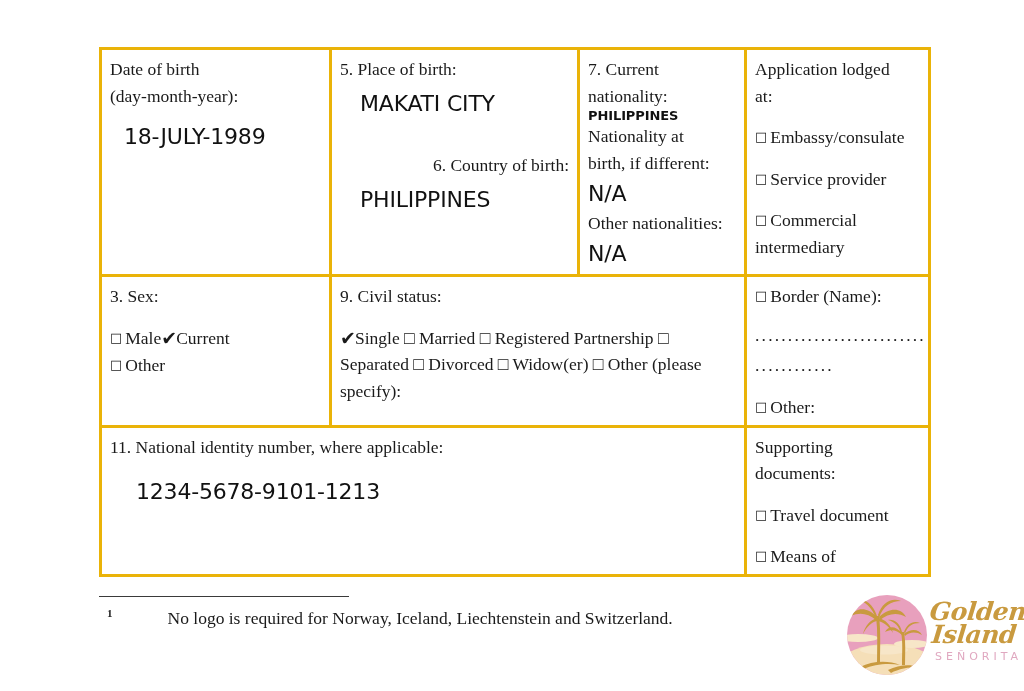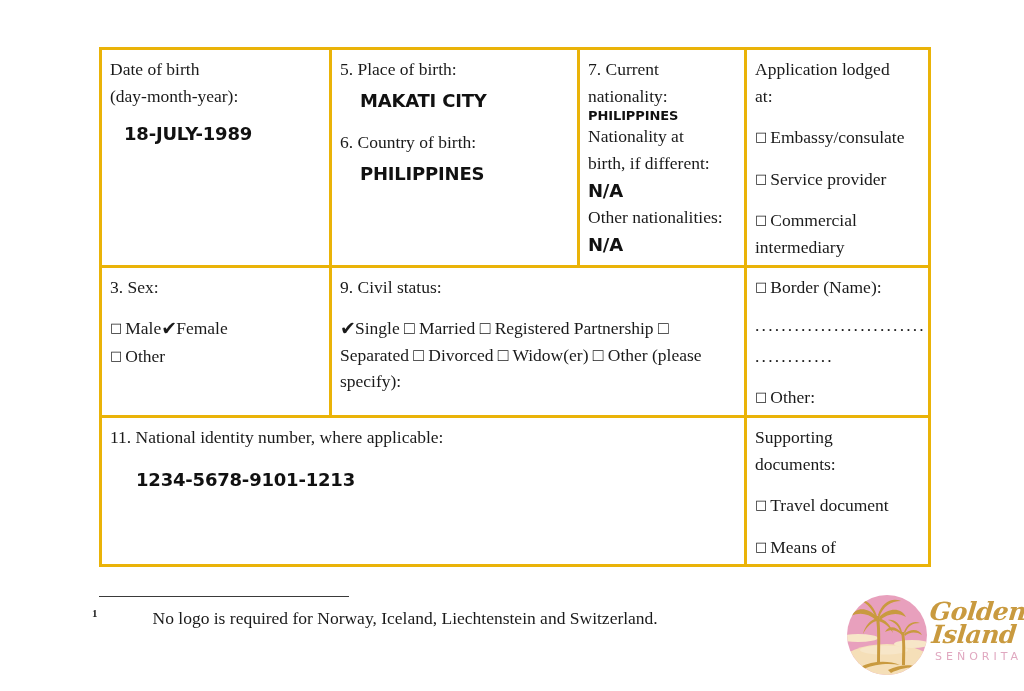--- a/index.html
+++ b/index.html
@@ -38,22 +38,22 @@
   .c1 { width: 230px; }
   .c2 { width: 248px; }
   .c3 { width: 167px; }
   .c4 { width: 184px; }
 
   .label-line { white-space: pre-wrap; }
 
   
   .answer {
     font-family: "DejaVu Sans", "Liberation Sans", sans-serif;
-    font-weight: bold;
-    font-size: 18px;
+    font-weight: normal;
+    font-size: 22px;
     letter-spacing: -0.2px;
     color: #111111;
     display: block;
   }
   .answer-sm {
     font-family: "DejaVu Sans", "Liberation Sans", sans-serif;
     font-weight: bold;
     font-size: 13px;
     letter-spacing: -0.1px;
     color: #111111;
@@ -65,21 +65,21 @@
     font-weight: bold;
     font-size: 17px;
     letter-spacing: -0.2px;
     color: #111111;
   }
 
   .pad-a { padding-left: 14px; margin-top: 11px; margin-bottom: 2px; }
   .pad-b { padding-left: 20px; margin-top: 4px; }
   .pad-c { padding-left: 26px; margin-top: 15px; }
 
-  .gap-top { margin-top: 15px; }
+  .gap-top { margin-top: 32px; text-align: right; }
 
   .chk {
     font-family: "DejaVu Sans", "Liberation Sans", sans-serif;
     font-size: 13px;
     line-height: 1;
     position: relative;
     top: -2px;
     margin-right: 3px;
   }
   .opt-row { margin-top: 15px; }
@@ -114,21 +114,21 @@
   .footnote-rule {
     position: absolute;
     left: 99px;
     top: 596px;
     width: 250px;
     height: 0;
     border-top: 1.5px solid #3a3a3a;
   }
   .footnote {
     position: absolute;
-    left: 92px;
+    left: 107px;
     top: 606px;
     width: 700px;
     font-size: 17.5px;
     line-height: 1.4;
   }
   .footnote sup {
     font-size: 11px;
     font-weight: bold;
     vertical-align: super;
   }
@@ -231,21 +231,21 @@
         <span class="chk">□</span><span>Commercial intermediary</span>
       </div>
     </td>
   </tr>
 
   <tr>
 
     <td class="cell-tall-2">
       <div class="label-line">3. Sex:</div>
       <div class="opt-row">
-        <span><span class="chk">□</span><span>Male</span></span><span><span class="tick">✔</span><span>Female</span></span>
+        <span><span class="chk">□</span><span>Male</span></span><span><span class="tick">✔</span><span>Current</span></span>
       </div>
       <div class="opt-row-tight">
         <span class="chk">□</span><span>Other</span>
       </div>
     </td>
 
     <td class="cell-tall-2" colspan="2">
       <div class="label-line">9. Civil status:</div>
       <div class="opt-row">
         <span class="tick">✔</span><span>Single □ Married □ Registered Partnership □ Separated □ Divorced □ Widow(er) □ Other (please specify):</span>

